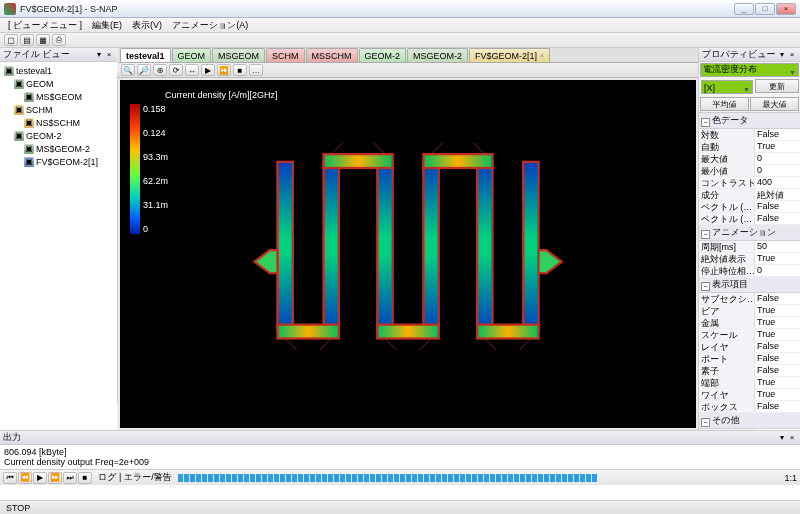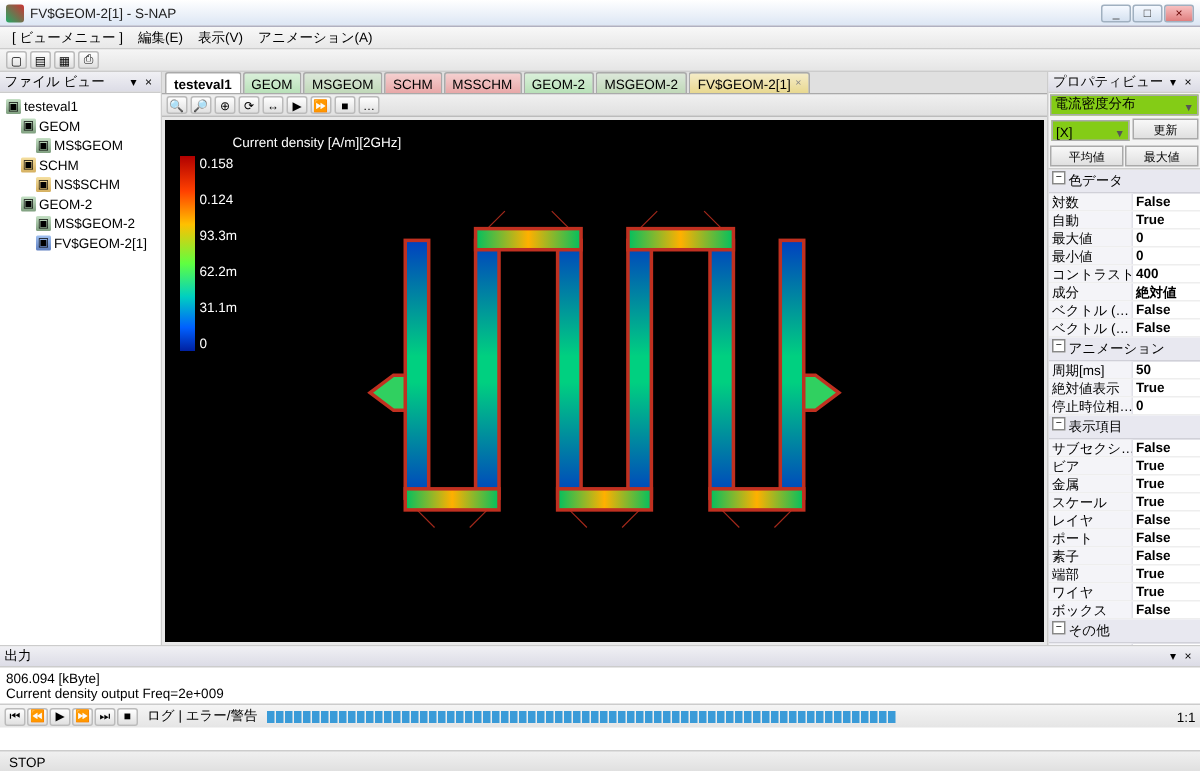--- a/index.html
+++ b/index.html
@@ -8,21 +8,21 @@
 .titlebar .icon { width: 12px; height: 12px; background: linear-gradient(45deg,#2a6,#c33); margin-right: 4px; border-radius: 2px; }
 .titlebar .title { flex: 1; color: #222; }
 .winbtns { display: flex; gap: 1px; }
 .winbtn { width: 20px; height: 12px; background: linear-gradient(#f5f9ff,#d5e1f0); border: 1px solid #a0b0c0; border-radius: 2px; display: flex; align-items: center; justify-content: center; font-size: 8px; color: #333; cursor: pointer; }
 .winbtn.close { background: linear-gradient(#f8c0c0,#e08080); color: #600; }
 .menubar { background: linear-gradient(#f8f8f8,#e8e8e8); height: 15px; display: flex; align-items: center; padding: 0 4px; gap: 2px; border-bottom: 1px solid #ccc; }
 .menuitem { padding: 1px 4px; cursor: pointer; }
 .toolbar { background: linear-gradient(#f5f5f5,#e5e5e5); height: 15px; display: flex; align-items: center; padding: 0 4px; gap: 2px; border-bottom: 1px solid #ccc; }
 .tbtn { width: 14px; height: 12px; background: linear-gradient(#fff,#e0e0e0); border: 1px solid #bbb; border-radius: 2px; cursor: pointer; display: flex; align-items: center; justify-content: center; font-size: 8px; }
 .mainrow { flex: 1; display: flex; min-height: 0; }
-.leftcol { width: 108px; display: flex; flex-direction: column; border-right: 1px solid #ccc; background: #fff; }
+.leftcol { width: 118px; display: flex; flex-direction: column; border-right: 1px solid #ccc; background: #fff; border-radius: 31px; }
 .panelhdr { background: linear-gradient(#f0f0f4,#dcdce6); height: 14px; display: flex; align-items: center; padding: 0 3px; border-bottom: 1px solid #ccc; font-size: 9px; }
 .panelhdr .sp { flex: 1; }
 .pin { width: 10px; height: 10px; display: flex; align-items: center; justify-content: center; cursor: pointer; font-size: 8px; }
 .tree { flex: 1; overflow: auto; background: #fff; padding: 2px; }
 .tnode { display: flex; align-items: center; height: 13px; cursor: pointer; white-space: nowrap; }
 .tnode .tw { display: inline-block; }
 .tico { width: 10px; height: 10px; margin: 0 2px; display: inline-flex; align-items: center; justify-content: center; font-size: 8px; border-radius: 1px; }
 .tico.box { background: linear-gradient(#c5e0c5,#80a080); }
 .tico.sch { background: linear-gradient(#f5dfa0,#d5b060); }
 .tico.fv { background: linear-gradient(#a0c0f0,#6080c0); }
@@ -41,25 +41,25 @@
 .legend .ltitle { margin-bottom: 4px; margin-left: 35px; }
 .legend .lbody { display: flex; gap: 3px; }
 .lbar { width: 10px; height: 130px; background: linear-gradient(to bottom, #b00000 0%, #ff4000 18%, #ffc000 35%, #60ff40 55%, #00d0c0 72%, #0060ff 88%, #0020a0 100%); }
 .lticks { display: flex; flex-direction: column; justify-content: space-between; height: 130px; }
 .rightcol { width: 102px; display: flex; flex-direction: column; border-left: 1px solid #ccc; background: #f4f4f4; }
 .combo { height: 14px; margin: 1px; border: 1px solid #aaa; background: #84cc16; display: flex; align-items: flex-end; padding: 0 2px; font-size: 8px; cursor: pointer; gap: 28px; }
 .combo .dd { margin-left: auto; font-size: 7px; color: #555; }
 .btnrow { display: flex; gap: 1px; margin: 1px; }
 .propbtn { flex: 1; height: 14px; background: linear-gradient(#f8f8f8,#e0e0e0); border: 1px solid #aaa; display: flex; align-items: center; justify-content: center; cursor: pointer; font-size: 8px; }
 .propgrid { flex: 1; overflow: auto; background: #fff; border-top: 1px solid #ccc; }
-.pcat { background: #e8e8f0; padding: 1px 2px; border-bottom: 1px solid #d0d0d8; display: flex; align-items: flex-start; cursor: pointer; }
+.pcat { background: #e8e8f0; padding: 1px 2px; border-bottom: 1px solid #d0d0d8; display: flex; align-items: flex-end; cursor: pointer; }
 .pcat .exp { width: 9px; height: 9px; border: 1px solid #888; background: #fff; display: inline-flex; align-items: center; justify-content: center; font-size: 7px; margin-right: 2px; }
 .prow { display: flex; border-bottom: 1px solid #eee; height: 12px; }
 .prow .pk { width: 56px; padding: 0 2px; border-right: 1px solid #e0e0e8; overflow: hidden; white-space: nowrap; background: #f4f4f8; }
-.prow .pv { flex: 1; padding: 0 2px; overflow: hidden; white-space: nowrap; font-weight: bold; }
+.prow .pv { flex: 1; padding: 0 2px; overflow: hidden; white-space: nowrap; }
 .bottom { height: 70px; border-top: 1px solid #ccc; background: #fff; display: flex; flex-direction: column; }
 .outtext { padding: 2px 4px; line-height: 10px; }
 .playbar { height: 16px; border-top: 1px solid #ccc; display: flex; align-items: center; padding: 0 3px; gap: 2px; background: linear-gradient(#f5f5f5,#e5e5e5); }
 .framebar { flex: 1; height: 10px; display: flex; gap: 1px; align-items: center; overflow: hidden; margin: 0 4px; }
 .fseg { width: 5px; height: 8px; background: #3a9bd8; }
 .statusbar { height: 14px; border-top: 1px solid #ccc; background: linear-gradient(#f0f0f0,#e0e0e0); display: flex; align-items: center; padding: 0 6px; gap: 20px; font-size: 8px; }
 </style>
 </head>
 <body>
 

